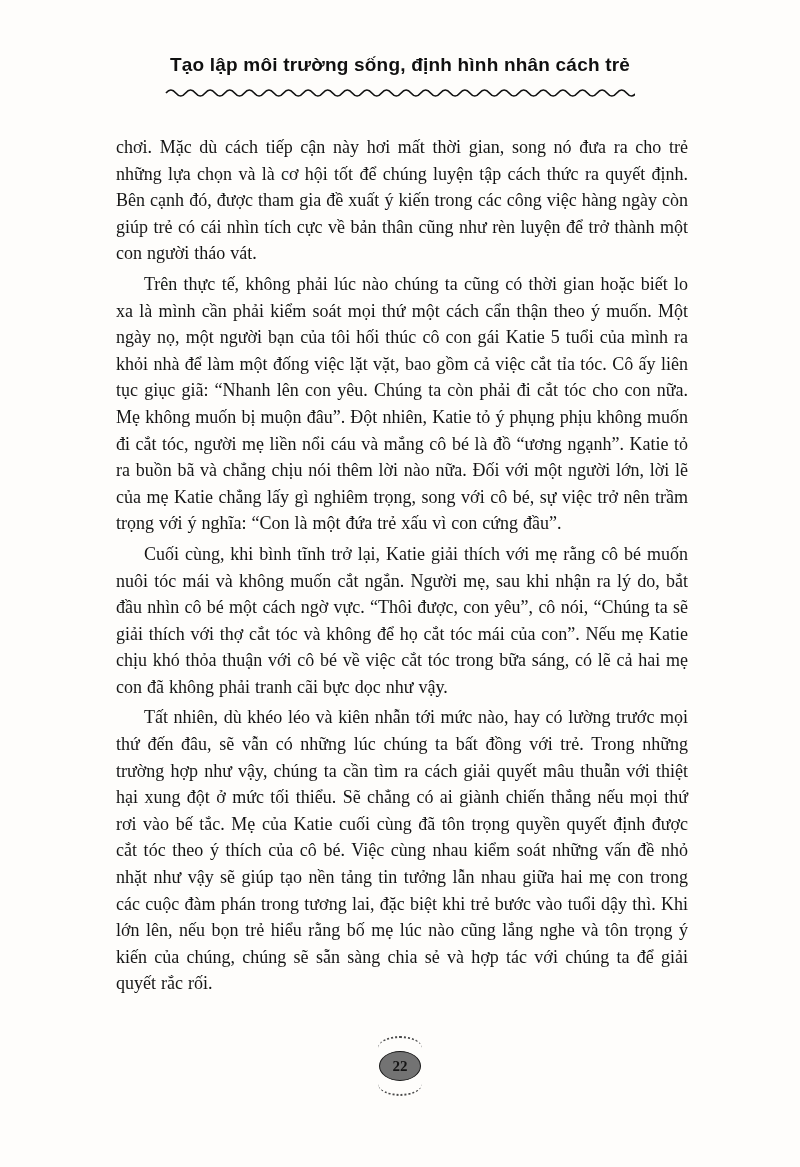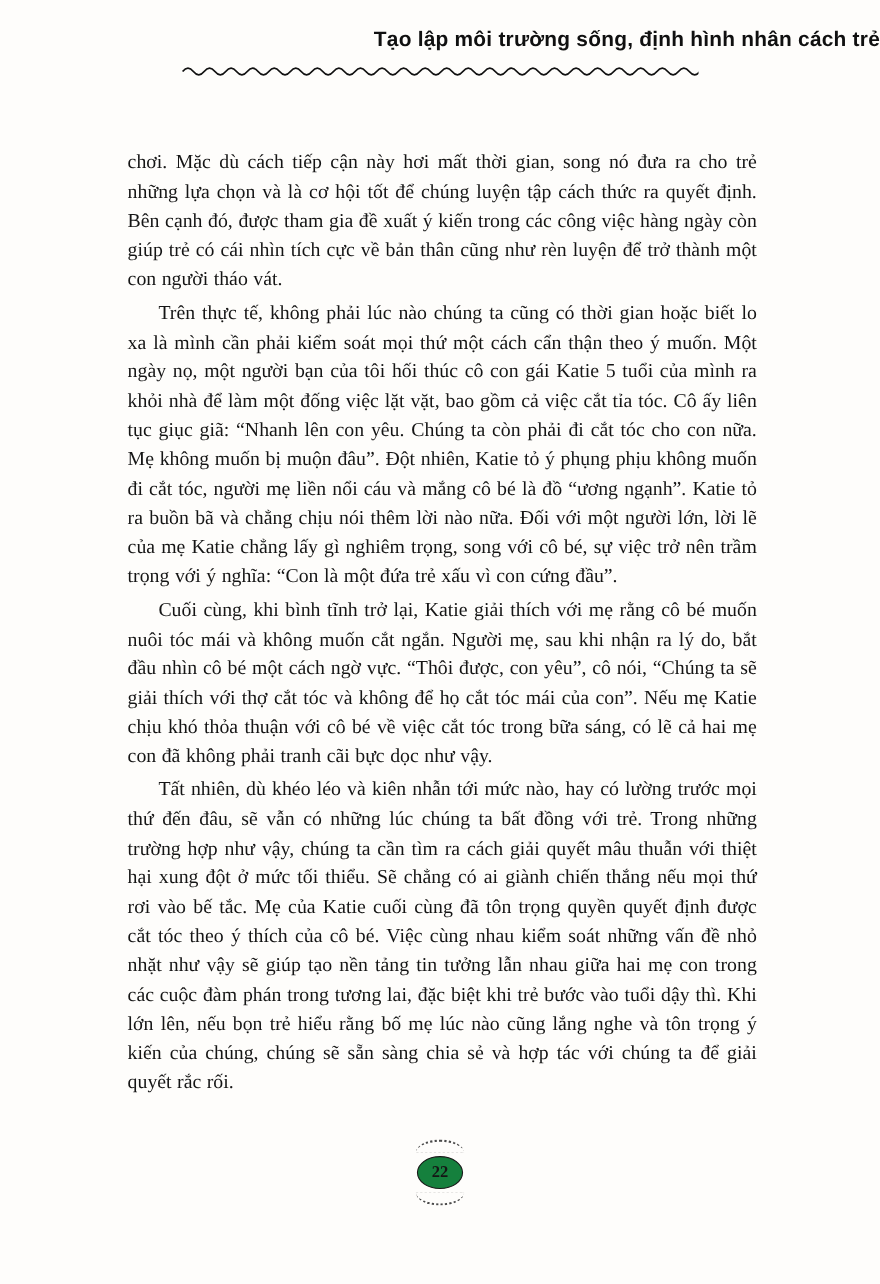--- a/index.html
+++ b/index.html
@@ -5,21 +5,21 @@
   html, body { margin: 0; padding: 0; }
   body {
     width: 800px;
     height: 1167px;
     background: #fefdfb;
     color: #151515;
     font-family: "Liberation Serif", serif;
     position: relative;
     overflow: hidden;
   }
-  .header { padding-top: 26px; text-align: right; }
+  .header { padding-top: 54px; text-align: center; }
   .header-title {
     font-family: "Liberation Sans", sans-serif;
     font-weight: 700;
     font-size: 19px;
     letter-spacing: 0.2px;
     color: #101010;
   }
   .wave-wrap { text-align: center; margin-top: 9px; line-height: 0; }
   .content {
     position: absolute;
@@ -58,21 +58,21 @@
               border-bottom: 2px dotted #4a4a4a; }
   .badge {
     width: 40px; height: 28px;
     border: 1.5px solid #1a1a1a;
     border-radius: 50%;
     display: flex;
     align-items: center;
     justify-content: center;
     font-weight: 700;
     font-size: 15px;
-    background: #15803d;
+    background: #737373;
   }
 </style>
 </head>
 <body>
 
 <header class="header">
   <div class="header-title">Tạo lập môi trường sống, định hình nhân cách trẻ</div>
   <div class="wave-wrap">
     <svg width="470" height="14" viewBox="0 0 470 14">
       <path id="wavepath" fill="none" stroke="#111111" stroke-width="1.6" d="M1 8 q4.9 -6 9.8 0 t9.8 0 t9.8 0 t9.8 0 t9.8 0 t9.8 0 t9.8 0 t9.8 0 t9.8 0 t9.8 0 t9.8 0 t9.8 0 t9.8 0 t9.8 0 t9.8 0 t9.8 0 t9.8 0 t9.8 0 t9.8 0 t9.8 0 t9.8 0 t9.8 0 t9.8 0 t9.8 0 t9.8 0 t9.8 0 t9.8 0 t9.8 0 t9.8 0 t9.8 0 t9.8 0 t9.8 0 t9.8 0 t9.8 0 t9.8 0 t9.8 0 t9.8 0 t9.8 0 t9.8 0 t9.8 0 t9.8 0 t9.8 0 t9.8 0 t9.8 0 t9.8 0 t9.8 0 t9.8 0 t9.8 0"></path>

